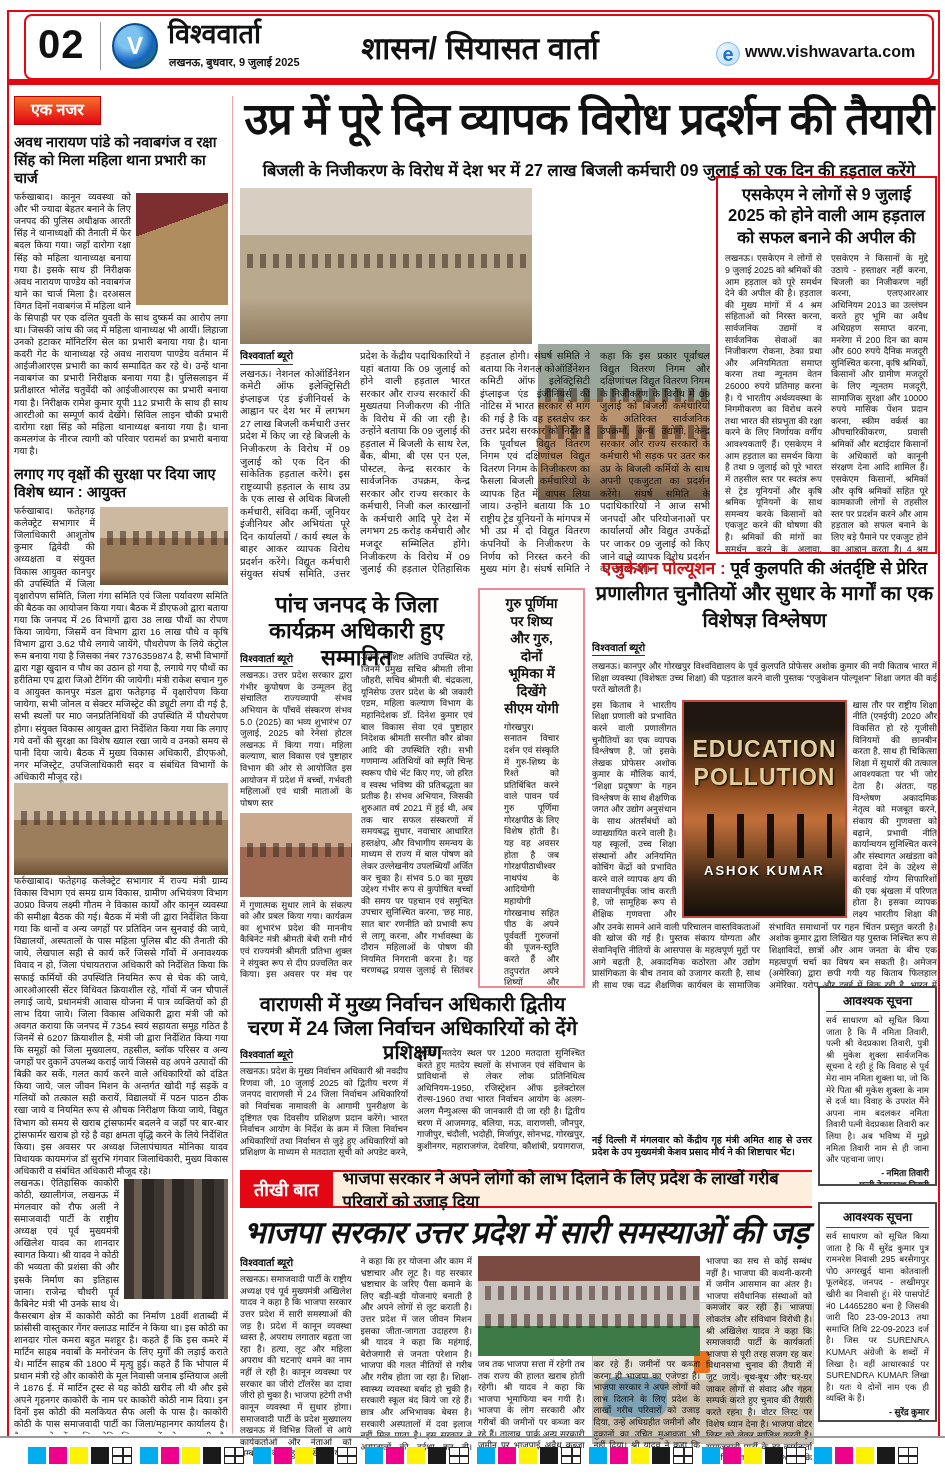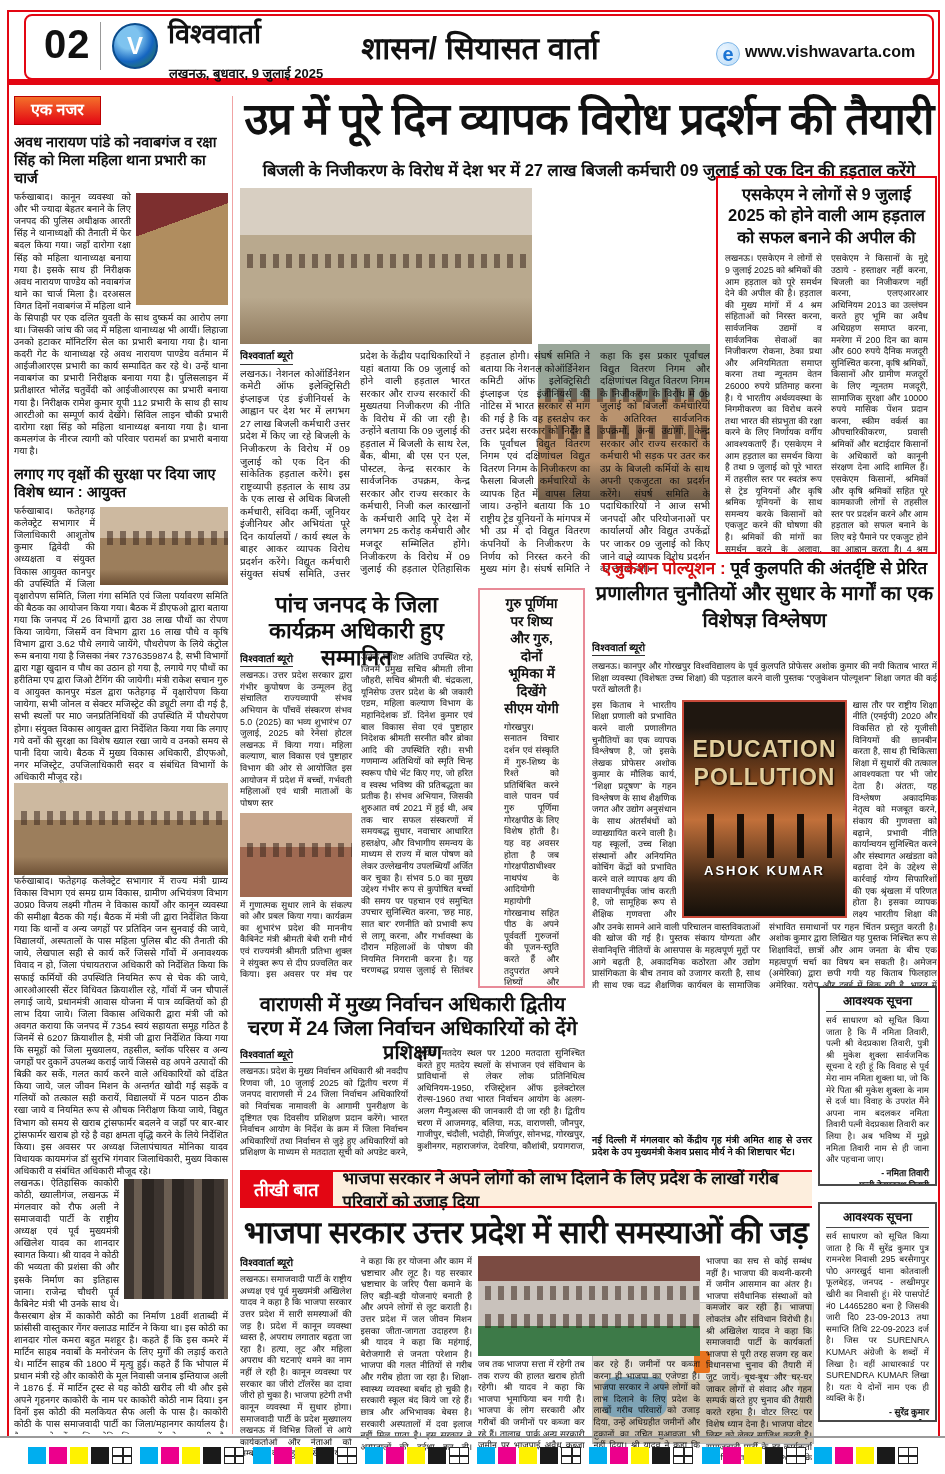--- a/index.html
+++ b/index.html
@@ -14,21 +14,21 @@
   .page-border{border:2px solid #e30613;}
   .hdr-frame{border:2px solid #e30613;border-radius:8px;}
   .hdr-bar{background:#e30613;}
   .pageno{font-size:40px;font-weight:bold;letter-spacing:1px;}
   .hdr-div{width:1px;background:#999;}
   .logo{width:46px;height:46px;border-radius:50%;
         background:radial-gradient(circle at 35% 30%,#7ec3ef 0 28%,#1565c0 60%,#2e7d32 100%);
         display:flex;align-items:center;justify-content:center;color:#fff;font-weight:bold;font-size:24px;
         border:2px solid #0b4c8c;box-sizing:border-box;}
   .masthead{font-size:27px;font-weight:bold;line-height:1;}
-  .placedate{font-size:13px;font-weight:bold;margin-top:12px;}
+  .placedate{font-size:11px;font-weight:bold;margin-top:2px;}
   .section-title{font-size:31px;font-weight:bold;}
   .site{font-size:16px;font-weight:bold;}
   .e-icon{display:inline-block;width:22px;height:22px;border-radius:50%;color:#1b74d4;
           font-weight:bold;font-size:20px;line-height:22px;text-align:center;vertical-align:-4px;
           background:radial-gradient(circle at 30% 30%,#eaf5ff,#bcdcf7);border:1px solid #7db6e8;margin-right:5px;}
 
   
   #sidebar{font-size:9.3px;line-height:1.3;}
   .eknazar{display:inline-block;background:linear-gradient(180deg,#f4702a,#e30613);color:#fff;
            font-size:16px;font-weight:bold;padding:3px 16px;border:1px solid #b00;}
@@ -101,21 +101,21 @@
 </head>
 <body>
 
 <div id="page">
 
   <div class="abs page-border" style="left:7px;top:10px;width:929px;height:1424px;"></div>
 
   <div class="abs hdr-frame" style="left:24px;top:14px;width:906px;height:62px;"></div>
   <div class="abs hdr-bar" style="left:7px;top:79px;width:931px;height:6px;"></div>
 
-  <div class="abs pageno" style="left:44px;top:22px;">02</div>
+  <div class="abs pageno" style="left:38px;top:22px;">02</div>
   <div class="abs hdr-div" style="left:100px;top:22px;height:48px;"></div>
   <div class="abs logo" style="left:112px;top:23px;">V</div>
   <div class="abs masthead" style="left:168px;top:21px;">विश्ववार्ता</div>
   <div class="abs placedate" style="left:169px;top:52px;">लखनऊ,   बुधवार, 9 जुलाई 2025</div>
   <div class="abs section-title center" style="left:310px;top:26px;width:340px;">शासन/ सियासत वार्ता</div>
   <div class="abs" style="left:716px;top:42px;">
     <span class="e-icon">e</span><span class="site">www.vishwavarta.com</span>
   </div>
 
   <div id="sidebar" class="abs clip" style="left:14px;top:96px;width:219px;height:1338px;border-right:1px solid #f0a3a3;padding-right:4px;box-sizing:border-box;">
@@ -243,21 +243,21 @@
 निवासी : ग्राम- कान्धापुर,
 परगना बरौसा, तहसील
 जयसिंहपुर, जिला सुलतानपुर</div>
   </div>
 
   <div class="abs kicker-band" style="left:240px;top:1170px;width:572px;height:34px;">
     <div class="kicker-label">तीखी बात</div>
     <div class="kicker-text">भाजपा सरकार ने अपने लोगों को लाभ दिलाने के लिए प्रदेश के लाखों गरीब परिवारों को उजाड़ दिया</div>
   </div>
 
-  <div class="abs bjp-hl center" style="left:240px;top:1210px;width:572px;">भाजपा सरकार उत्तर प्रदेश में सारी समस्याओं की जड़</div>
+  <div class="abs bjp-hl center" style="left:240px;top:1210px;width:572px;font-style:italic;">भाजपा सरकार उत्तर प्रदेश में सारी समस्याओं की जड़</div>
 
   <div class="abs clip" style="left:240px;top:1256px;width:232px;height:204px;">
     <div class="cols2 jt small-txt" style="height:204px;">
       <span class="byline">विश्ववार्ता ब्यूरो</span><br>
       <span>लखनऊ। समाजवादी पार्टी के राष्ट्रीय अध्यक्ष एवं पूर्व मुख्यमंत्री अखिलेश यादव ने कहा है कि भाजपा सरकार उत्तर प्रदेश में सारी समस्याओं की जड़ है। प्रदेश में कानून व्यवस्था ध्वस्त है, अपराध लगातार बढ़ता जा रहा है। हत्या, लूट और महिला अपराध की घटनाएं थमने का नाम नहीं ले रही है। कानून व्यवस्था पर सरकार का जीरो टॉलरेंस का दावा जीरो हो चुका है। भाजपा हटेगी तभी कानून व्यवस्था में सुधार होगा। समाजवादी पार्टी के प्रदेश मुख्यालय लखनऊ में विभिन्न जिलों से आये कार्यकर्ताओं और नेताओं को सम्बोधित करते हुए अखिलेश यादव ने कहा कि हर योजना और काम में भ्रष्टाचार और लूट है। यह सरकार भ्रष्टाचार के जरिए पैसा कमाने के लिए बड़ी-बड़ी योजनाएं बनाती है और अपने लोगों से लूट कराती है। उत्तर प्रदेश में जल जीवन मिशन इसका जीता-जागता उदाहरण है। श्री यादव ने कहा कि महंगाई, बेरोजगारी से जनता परेशान है। भाजपा की गलत नीतियों से गरीब और गरीब होता जा रहा है। शिक्षा-स्वास्थ्य व्यवस्था बर्बाद हो चुकी है। सरकारी स्कूल बंद किये जा रहे हैं। छात्र और अभिभावक बेबस है। सरकारी अस्पतालों में दवा इलाज नहीं मिल पाता है। इस सरकार ने अस्पतालों की दुर्दशा कर दी। मेडिकल कॉलेजों में मानक के अनुरूप सुविधाएं नहीं है। सरकारी विभागों का निजीकरण किया जा रहा है।</span>
     </div>
   </div>
   <div class="abs clip" style="left:478px;top:1256px;width:222px;height:204px;">
     <div class="ph scene-group" style="width:100%;height:100px;">
         <div class="heads" style="top:30%;"></div>

